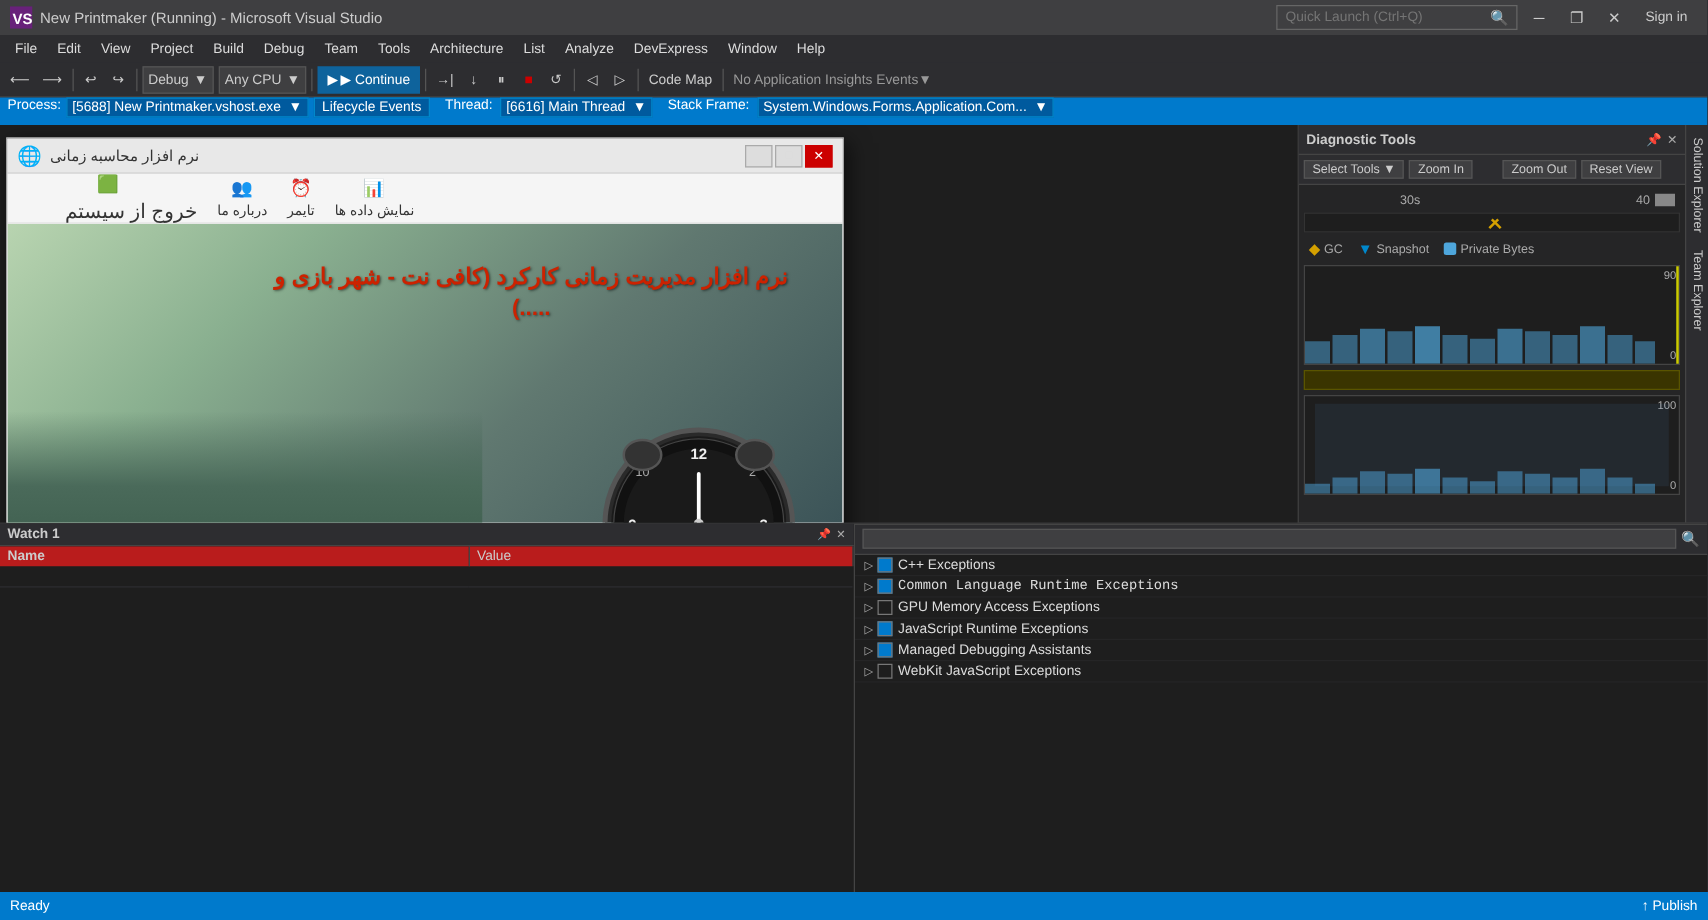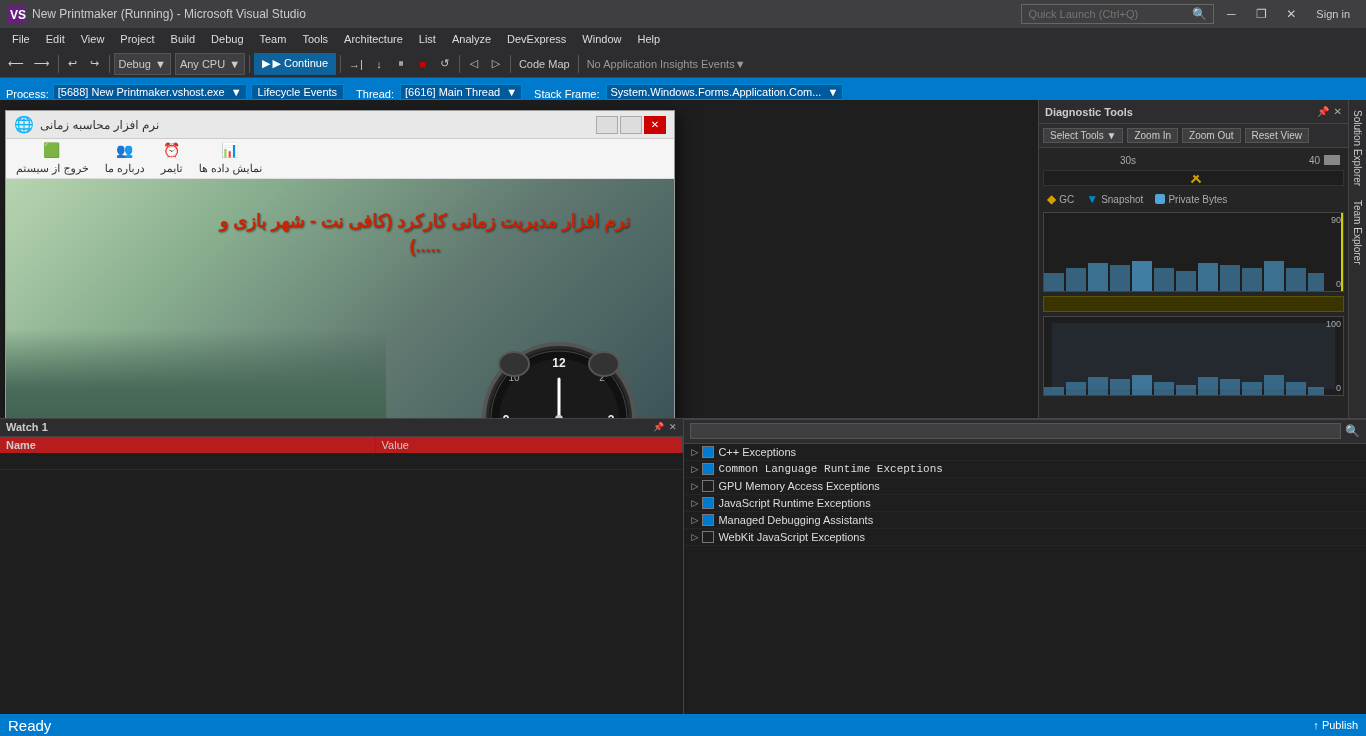--- a/index.html
+++ b/index.html
@@ -17,21 +17,21 @@
     .menu-item { padding: 2px 8px; cursor: pointer; font-size: 11px; color: #ddd; }
 
     
     #toolbar { display: flex; align-items: center; background: #2d2d30; height: 28px; padding: 0 4px; gap: 2px; border-bottom: 1px solid #444; }
     .tb-btn { display: flex; align-items: center; justify-content: center; padding: 2px 4px; cursor: pointer; color: #ccc; font-size: 11px; min-width: 20px; height: 22px; }
     .tb-sep { width: 1px; height: 18px; background: #555; margin: 0 2px; }
     .tb-dropdown { display: flex; align-items: center; background: #3f3f41; border: 1px solid #555; height: 22px; padding: 0 4px; cursor: pointer; font-size: 11px; color: #ccc; }
     .tb-continue { background: #0e639c; color: #fff; padding: 2px 8px; border: none; cursor: pointer; height: 22px; font-size: 11px; display: flex; align-items: center; gap: 2px; }
 
     
-    #debug-bar { display: flex; align-items: flex-end; background: #007acc; height: 22px; padding: 0 6px; font-size: 11px; color: #fff; gap: 4px; }
+    #debug-bar { display: flex; align-items: flex-start; background: #007acc; height: 22px; padding: 0 6px; font-size: 11px; color: #fff; gap: 4px; }
     .debug-dropdown { background: #005a9e; border: 1px solid #0088cc; padding: 1px 4px; cursor: pointer; display: flex; align-items: center; gap: 2px; }
 
     
     #main-area { display: flex; flex-direction: column; height: calc(736px - 28px - 22px - 28px - 22px - 22px - 22px); }
 
     
     #content-split { display: flex; flex: 1; height: 380px; }
 
     
     #left-panel { flex: 1; background: #1e1e1e; position: relative; overflow: hidden; }
@@ -212,21 +212,21 @@
           <div class="app-menu-btn" style="display:flex;align-items:center;gap:4px;direction:rtl;cursor:pointer;">
             <span style="font-size:14px;">⏰</span>
             <span style="font-size:11px;color:#333;">تایمر</span>
           </div>
           <div class="app-menu-btn" style="display:flex;align-items:center;gap:4px;direction:rtl;cursor:pointer;">
             <span style="font-size:14px;">👥</span>
             <span style="font-size:11px;color:#333;">درباره ما</span>
           </div>
           <div class="app-menu-btn" style="display:flex;align-items:center;gap:4px;direction:rtl;cursor:pointer;">
             <span style="font-size:14px;">🟩</span>
-            <span style="font-size:11px;color:#333;">خروج از سیستم</span>
+            <span style="font-size:16px;color:#333;margin-left:36px;">خروج از سیستم</span>
           </div>
         </div>
 
         <div id="app-content" style="height:350px;position:relative;overflow:hidden;">
 
           <div style="position:absolute;inset:0;background:linear-gradient(135deg, #b8d4b0 0%, #8ab090 25%, #607870 55%, #304850 100%);"></div>
 
           <div style="position:absolute;bottom:0;left:0;width:380px;height:280px;overflow:hidden;">
             <div style="position:absolute;bottom:0;left:0;right:0;height:200px;background:linear-gradient(180deg,transparent 0%,#4a6a5a 30%,#2a4a3a 100%);"></div>
 
@@ -278,21 +278,21 @@
       <div style="display:flex;align-items:center;justify-content:space-between;background:#2d2d30;height:24px;padding:0 6px;border-bottom:1px solid #444;">
         <span style="font-size:11px;color:#ccc;font-weight:bold;">Diagnostic Tools</span>
         <div style="display:flex;gap:4px;align-items:center;">
           <span style="font-size:10px;color:#aaa;cursor:pointer;">📌</span>
           <span style="font-size:10px;color:#aaa;cursor:pointer;">✕</span>
         </div>
       </div>
       <div style="display:flex;align-items:center;background:#2d2d30;height:24px;padding:0 4px;gap:4px;border-bottom:1px solid #444;">
         <button style="background:#3f3f41;border:1px solid #555;color:#ccc;font-size:10px;padding:1px 6px;cursor:pointer;">Select Tools ▼</button>
         <button style="background:#3f3f41;border:1px solid #555;color:#ccc;font-size:10px;padding:1px 6px;cursor:pointer;">Zoom In</button>
-        <button style="background:#3f3f41;border:1px solid #555;color:#ccc;font-size:10px;padding:1px 6px;cursor:pointer;">Zoom Out</button>
+        <button style="background:#3f3f41;border:1px solid #555;color:#ccc;font-size:10px;padding:1px 6px;cursor:pointer;margin-left:20px;">Zoom Out</button>
         <button style="background:#3f3f41;border:1px solid #555;color:#ccc;font-size:10px;padding:1px 6px;cursor:pointer;">Reset View</button>
       </div>
       <div style="flex:1;padding:4px;overflow:hidden;">
 
         <div style="display:flex;justify-content:flex-end;align-items:center;height:16px;padding:0 4px;margin-bottom:2px;">
           <div style="display:flex;width:200px;justify-content:space-between;font-size:10px;color:#aaa;">
             <span>30s</span>
             <span>40</span>
           </div>
           <div style="width:16px;height:10px;background:#888;margin-left:4px;"></div>
@@ -469,19 +469,19 @@
       <div class="bottom-tab">Immediate Window</div>
       <div class="bottom-tab">Output</div>
       <div class="bottom-tab">Error List</div>
     </div>
 
   </div>
 
 </div>
 
 <div id="status-bar" style="display:flex;align-items:center;background:#007acc;height:22px;padding:0 8px;justify-content:space-between;position:fixed;bottom:0;left:0;right:0;">
-  <div style="display:flex;align-items:center;gap:8px;font-size:15px;color:#fff;justify-content:flex-end;">
+  <div style="display:flex;align-items:center;gap:8px;font-size:11px;color:#fff;justify-content:flex-end;">
     <span>Ready</span>
   </div>
   <div style="display:flex;align-items:center;gap:8px;font-size:11px;color:#fff;">
     <span style="cursor:pointer;">↑ Publish</span>
   </div>
 </div>
 
 </body></html>

